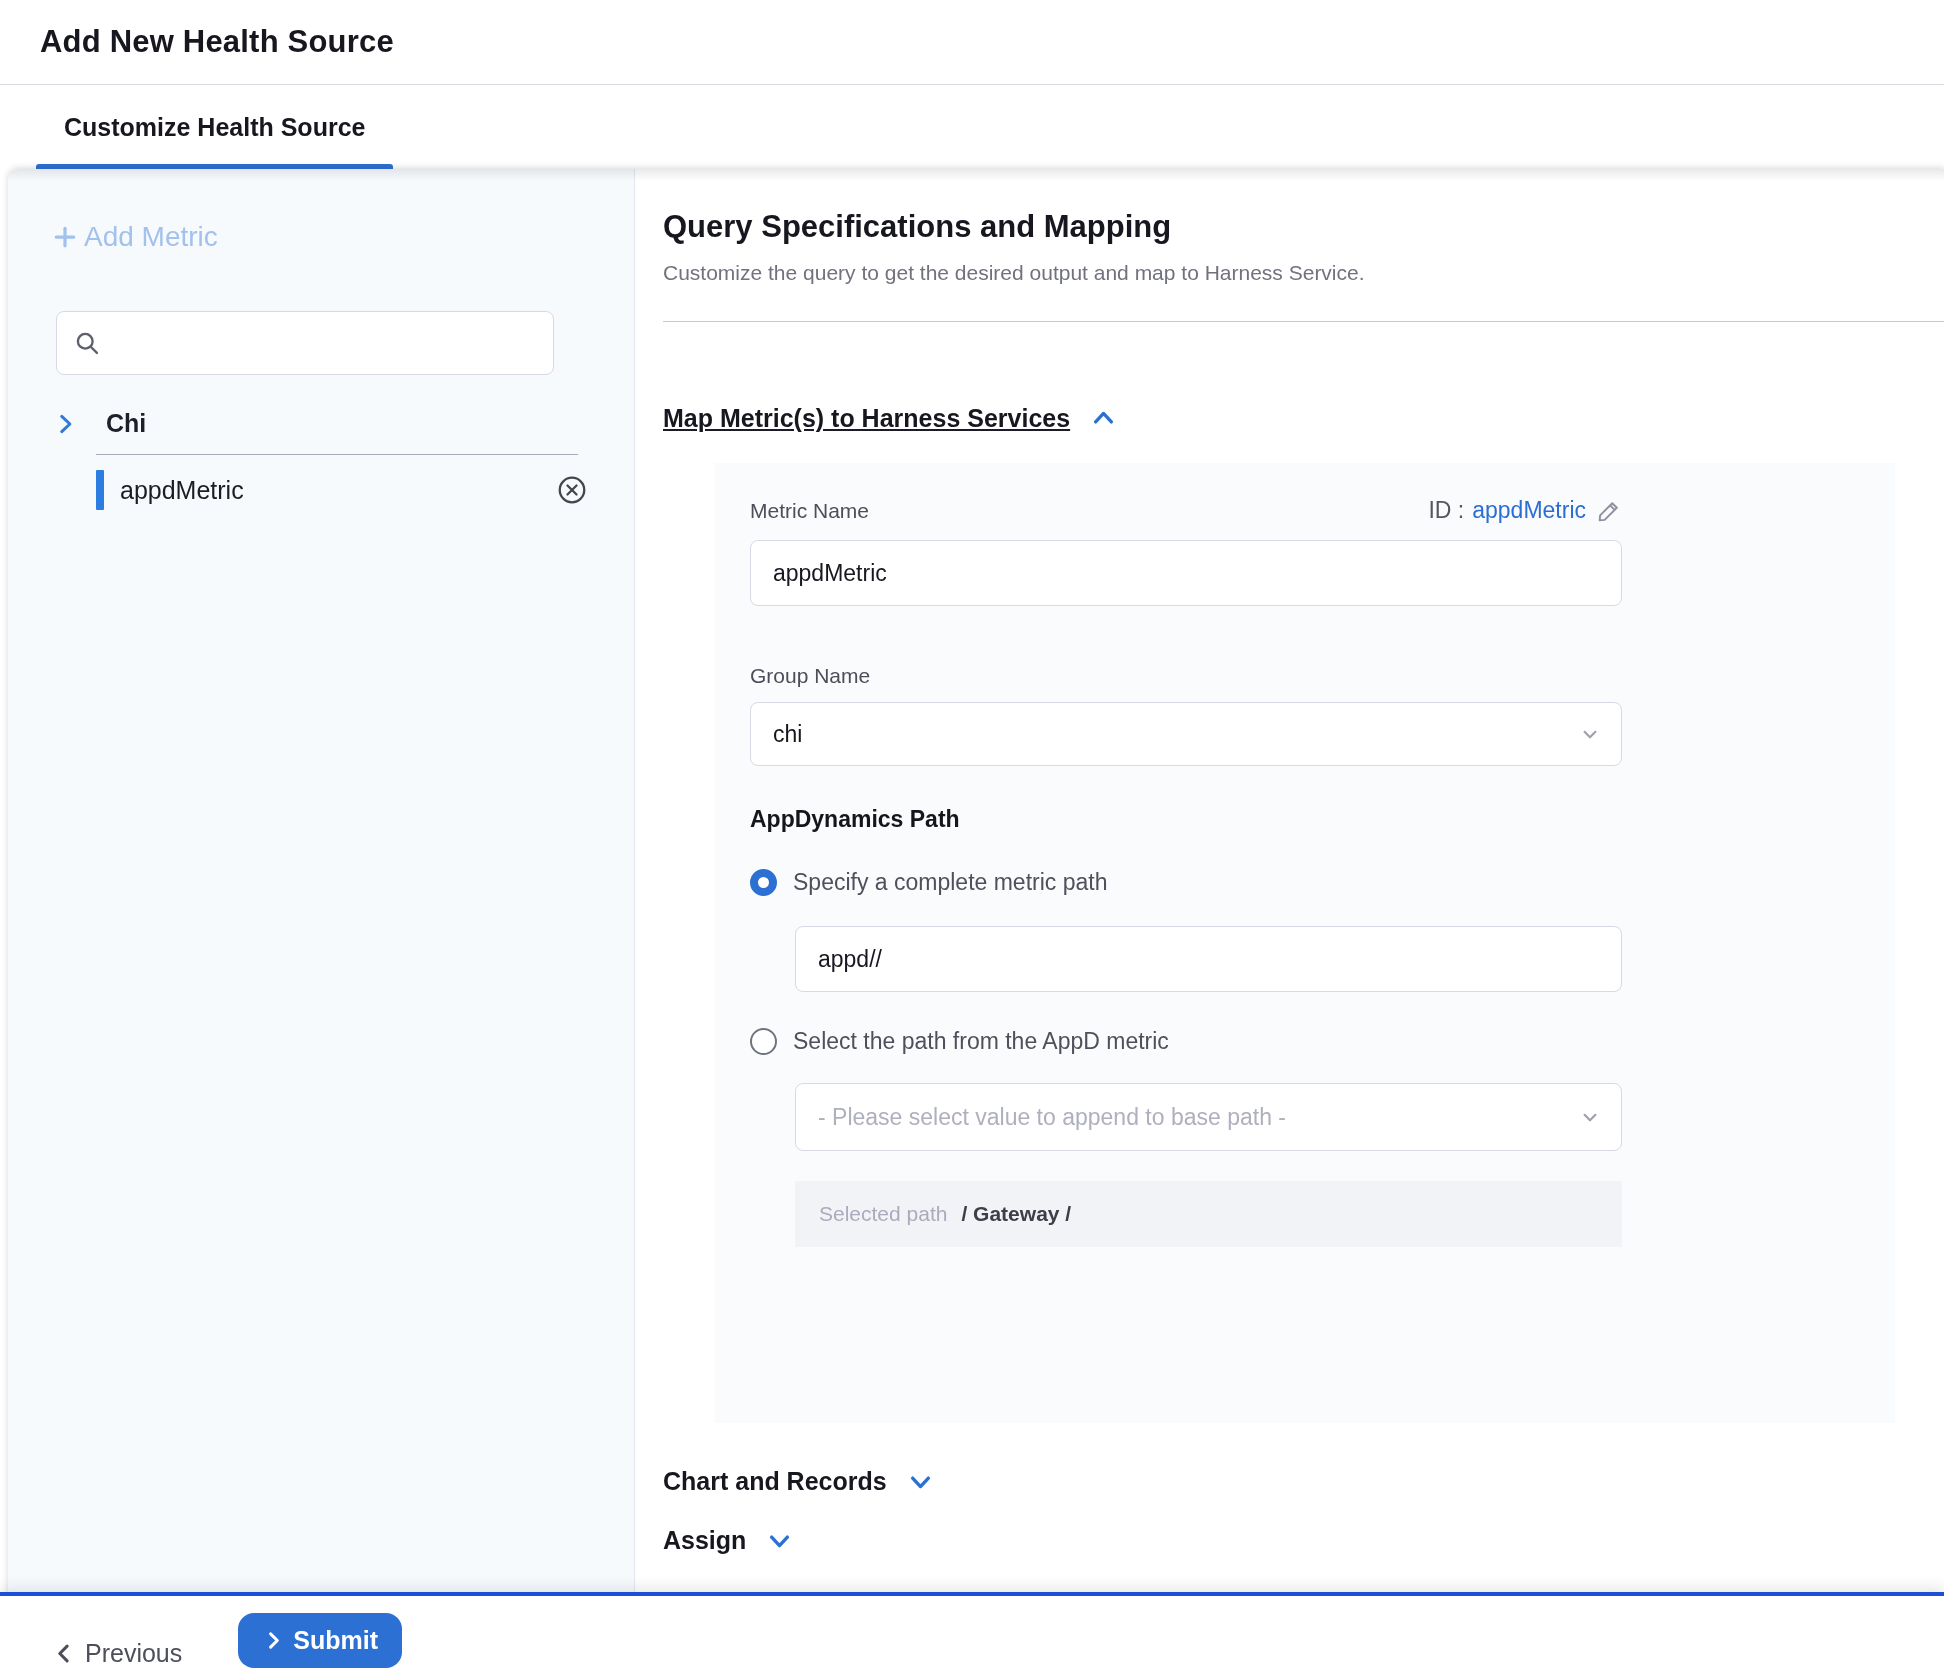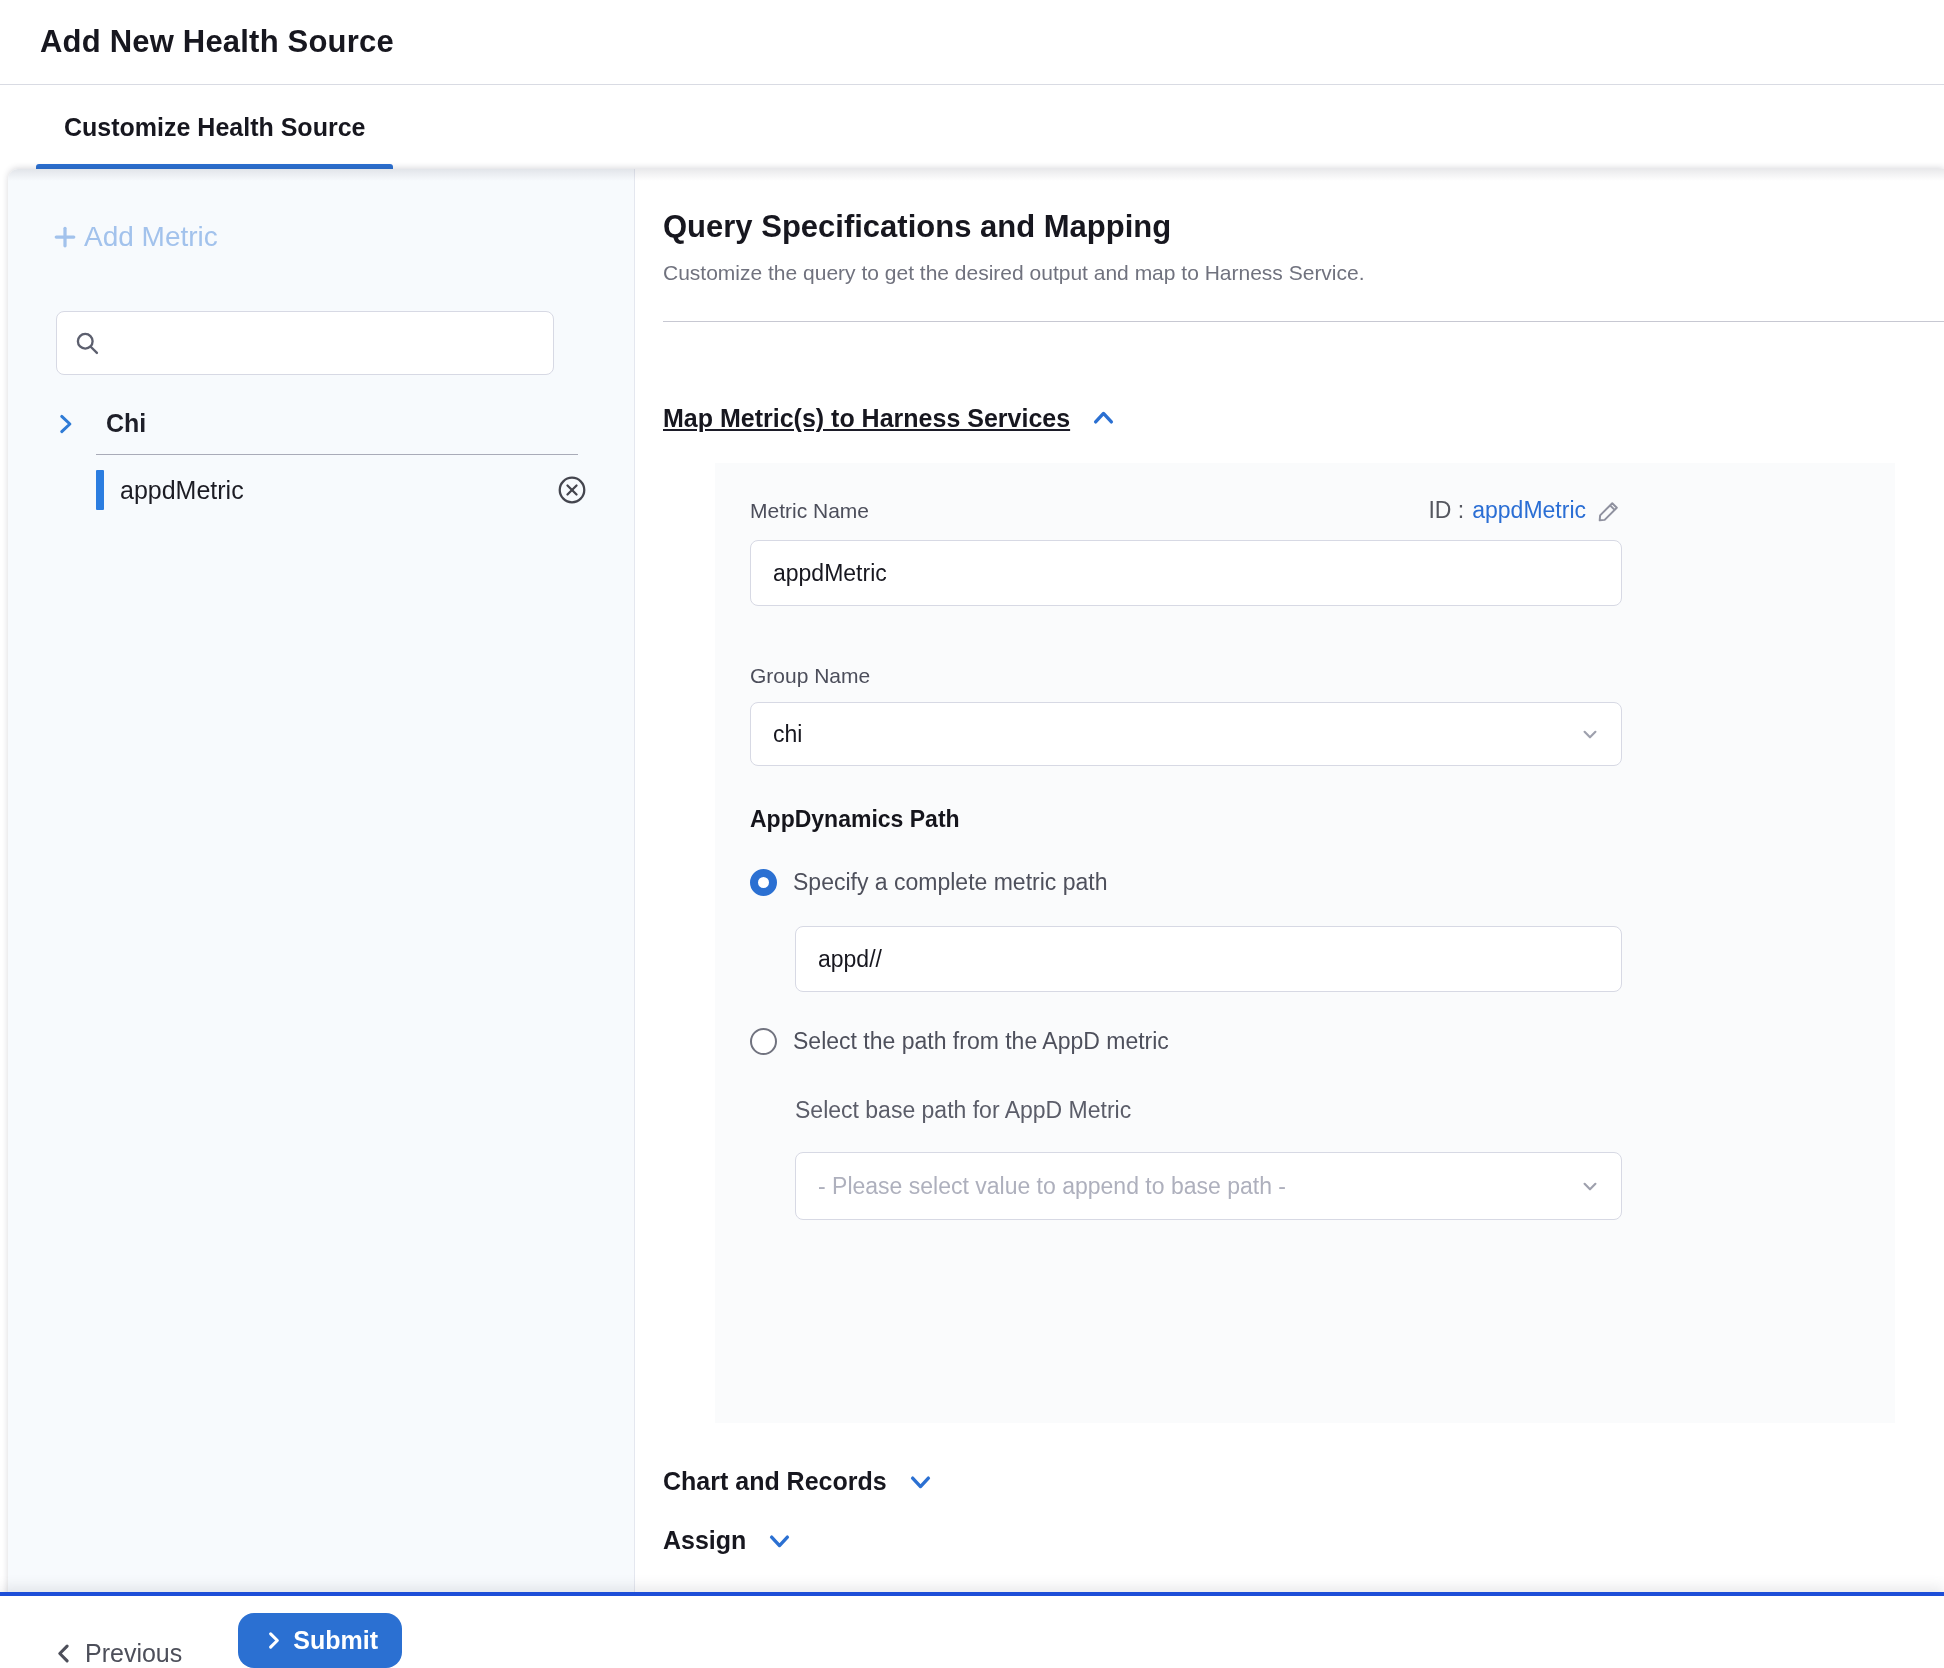--- a/index.html
+++ b/index.html
@@ -264,31 +264,34 @@
         <span class="radio-label">Specify a complete metric path</span>
       </div>
 
       <input class="indent-input indent" type="text" value="appd//" style="">
 
       <div class="radio-row">
         <span class="radio-outer radio-unselected"></span>
         <span class="radio-label">Select the path from the AppD metric</span>
       </div>
 
-      <div class="base-path-label indent">Select base path for AppD Metric</div>
 
       <div class="select-box select-wide indent">
         <span class="placeholder-text">- Please select value to append to base path -</span>
         <span class="sel-chevron">
           <svg width="26" height="26" viewBox="0 0 24 24">
             <polyline points="7,10 12,15 17,10" fill="none" stroke="#9ea0ad" stroke-width="2" stroke-linecap="round" stroke-linejoin="round"></polyline>
           </svg>
         </span>
       </div>
 
+      <div class="selected-path-strip indent">
+        <span class="sp-label">Selected path</span>
+        <span class="sp-value">/ Gateway /</span>
+      </div>
 
     </div>
 
     <div class="section-head" style="margin-top:44px;">
       <span class="stitle">Chart and Records</span>
       <span class="chev">
         <svg width="27" height="27" viewBox="0 0 24 24">
           <polyline points="5,9 12,16.5 19,9" fill="none" stroke="#2b70d2" stroke-width="3" stroke-linecap="round" stroke-linejoin="round"></polyline>
         </svg>
       </span>

